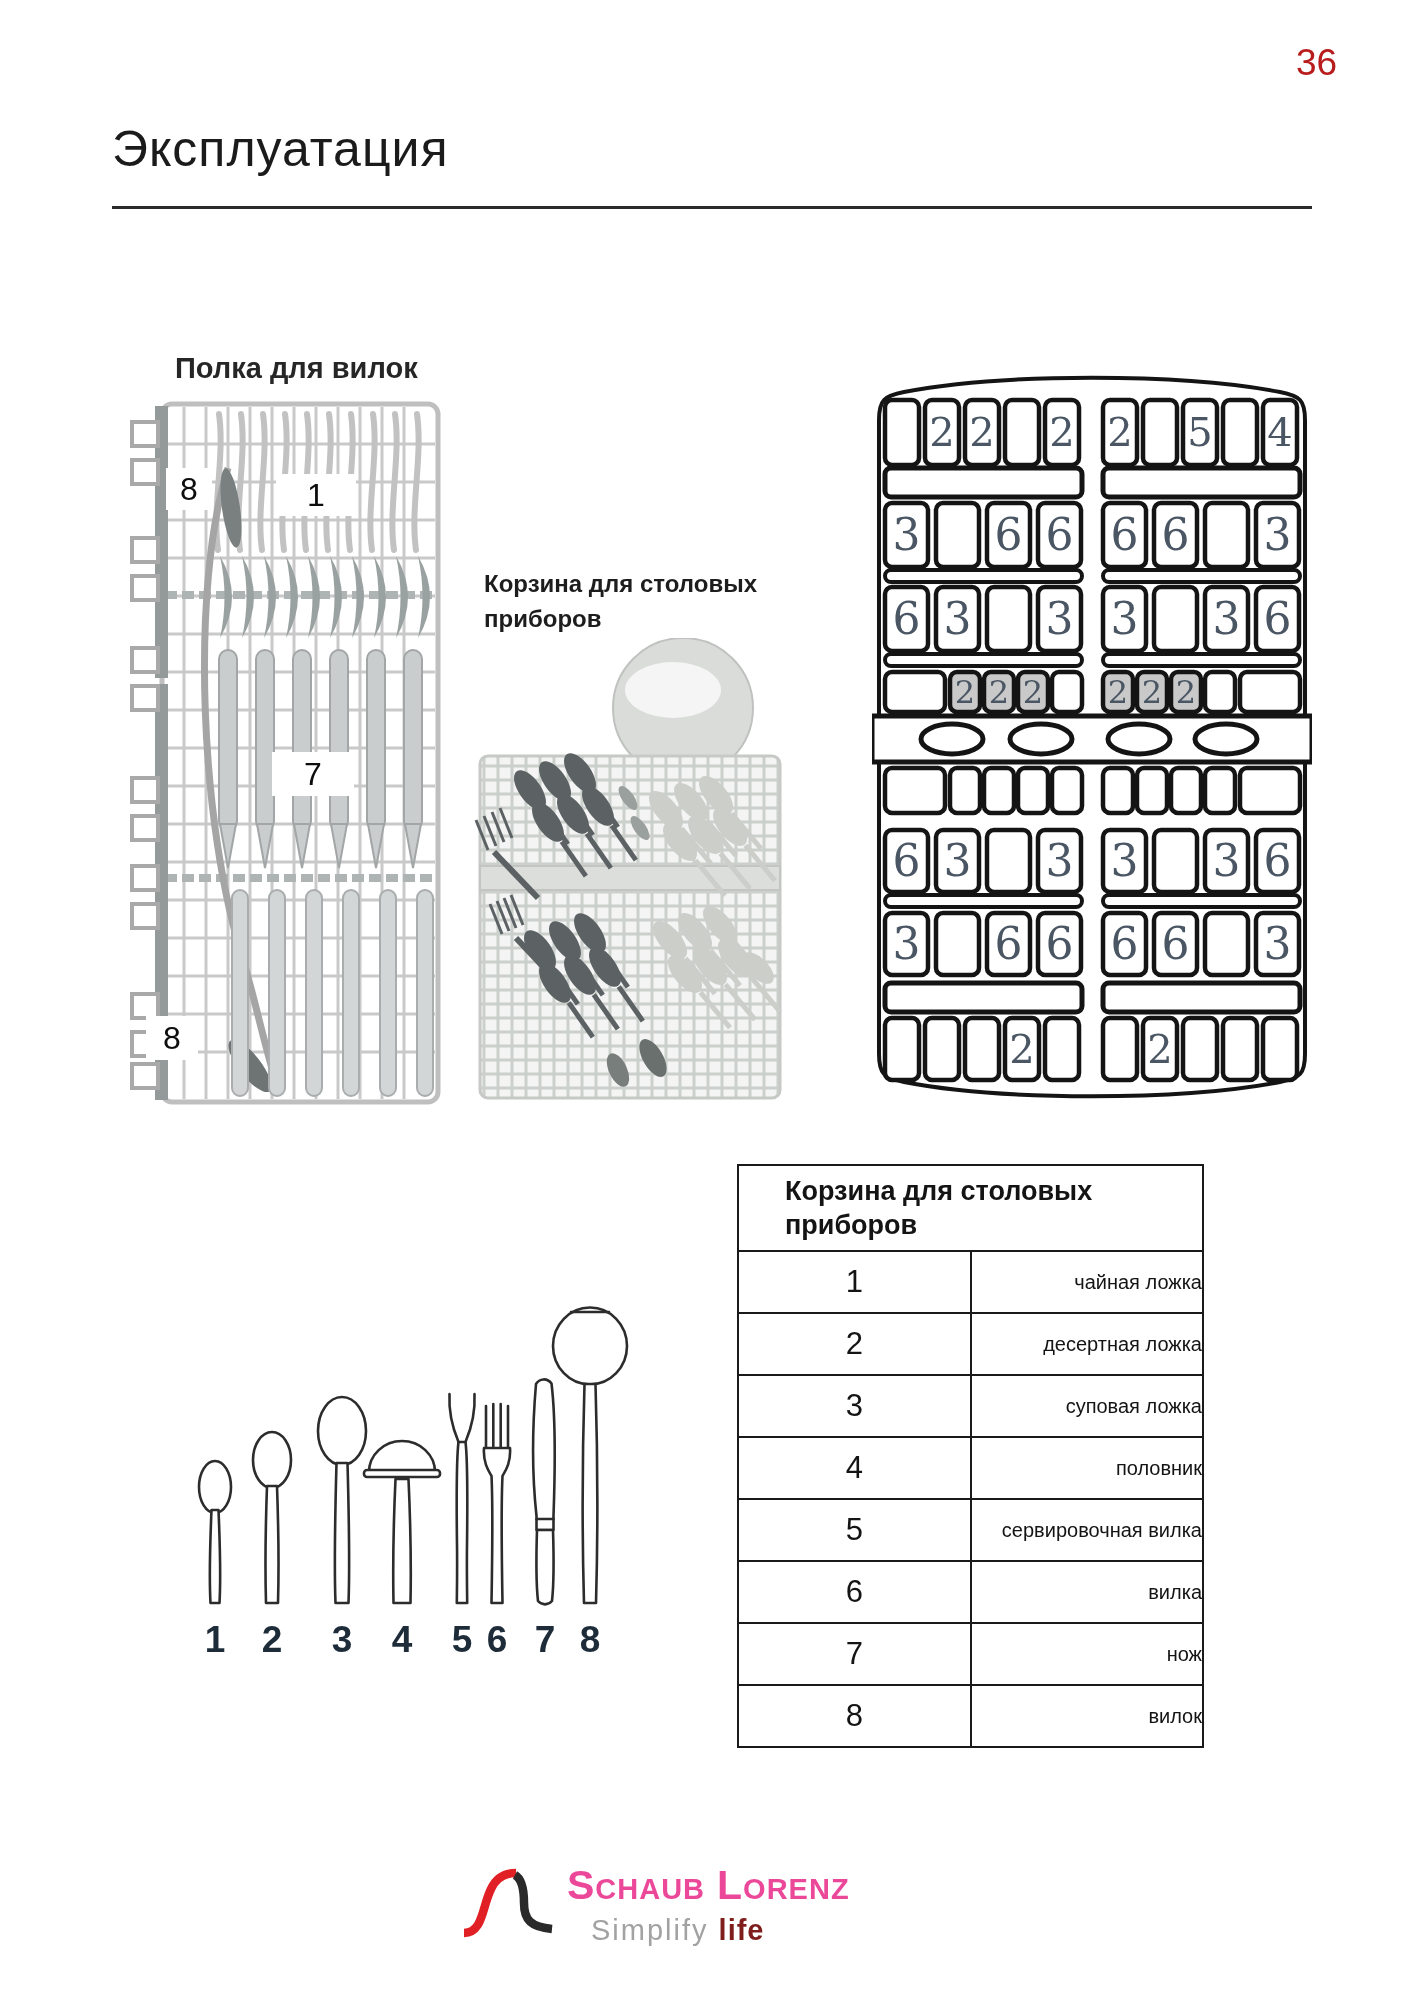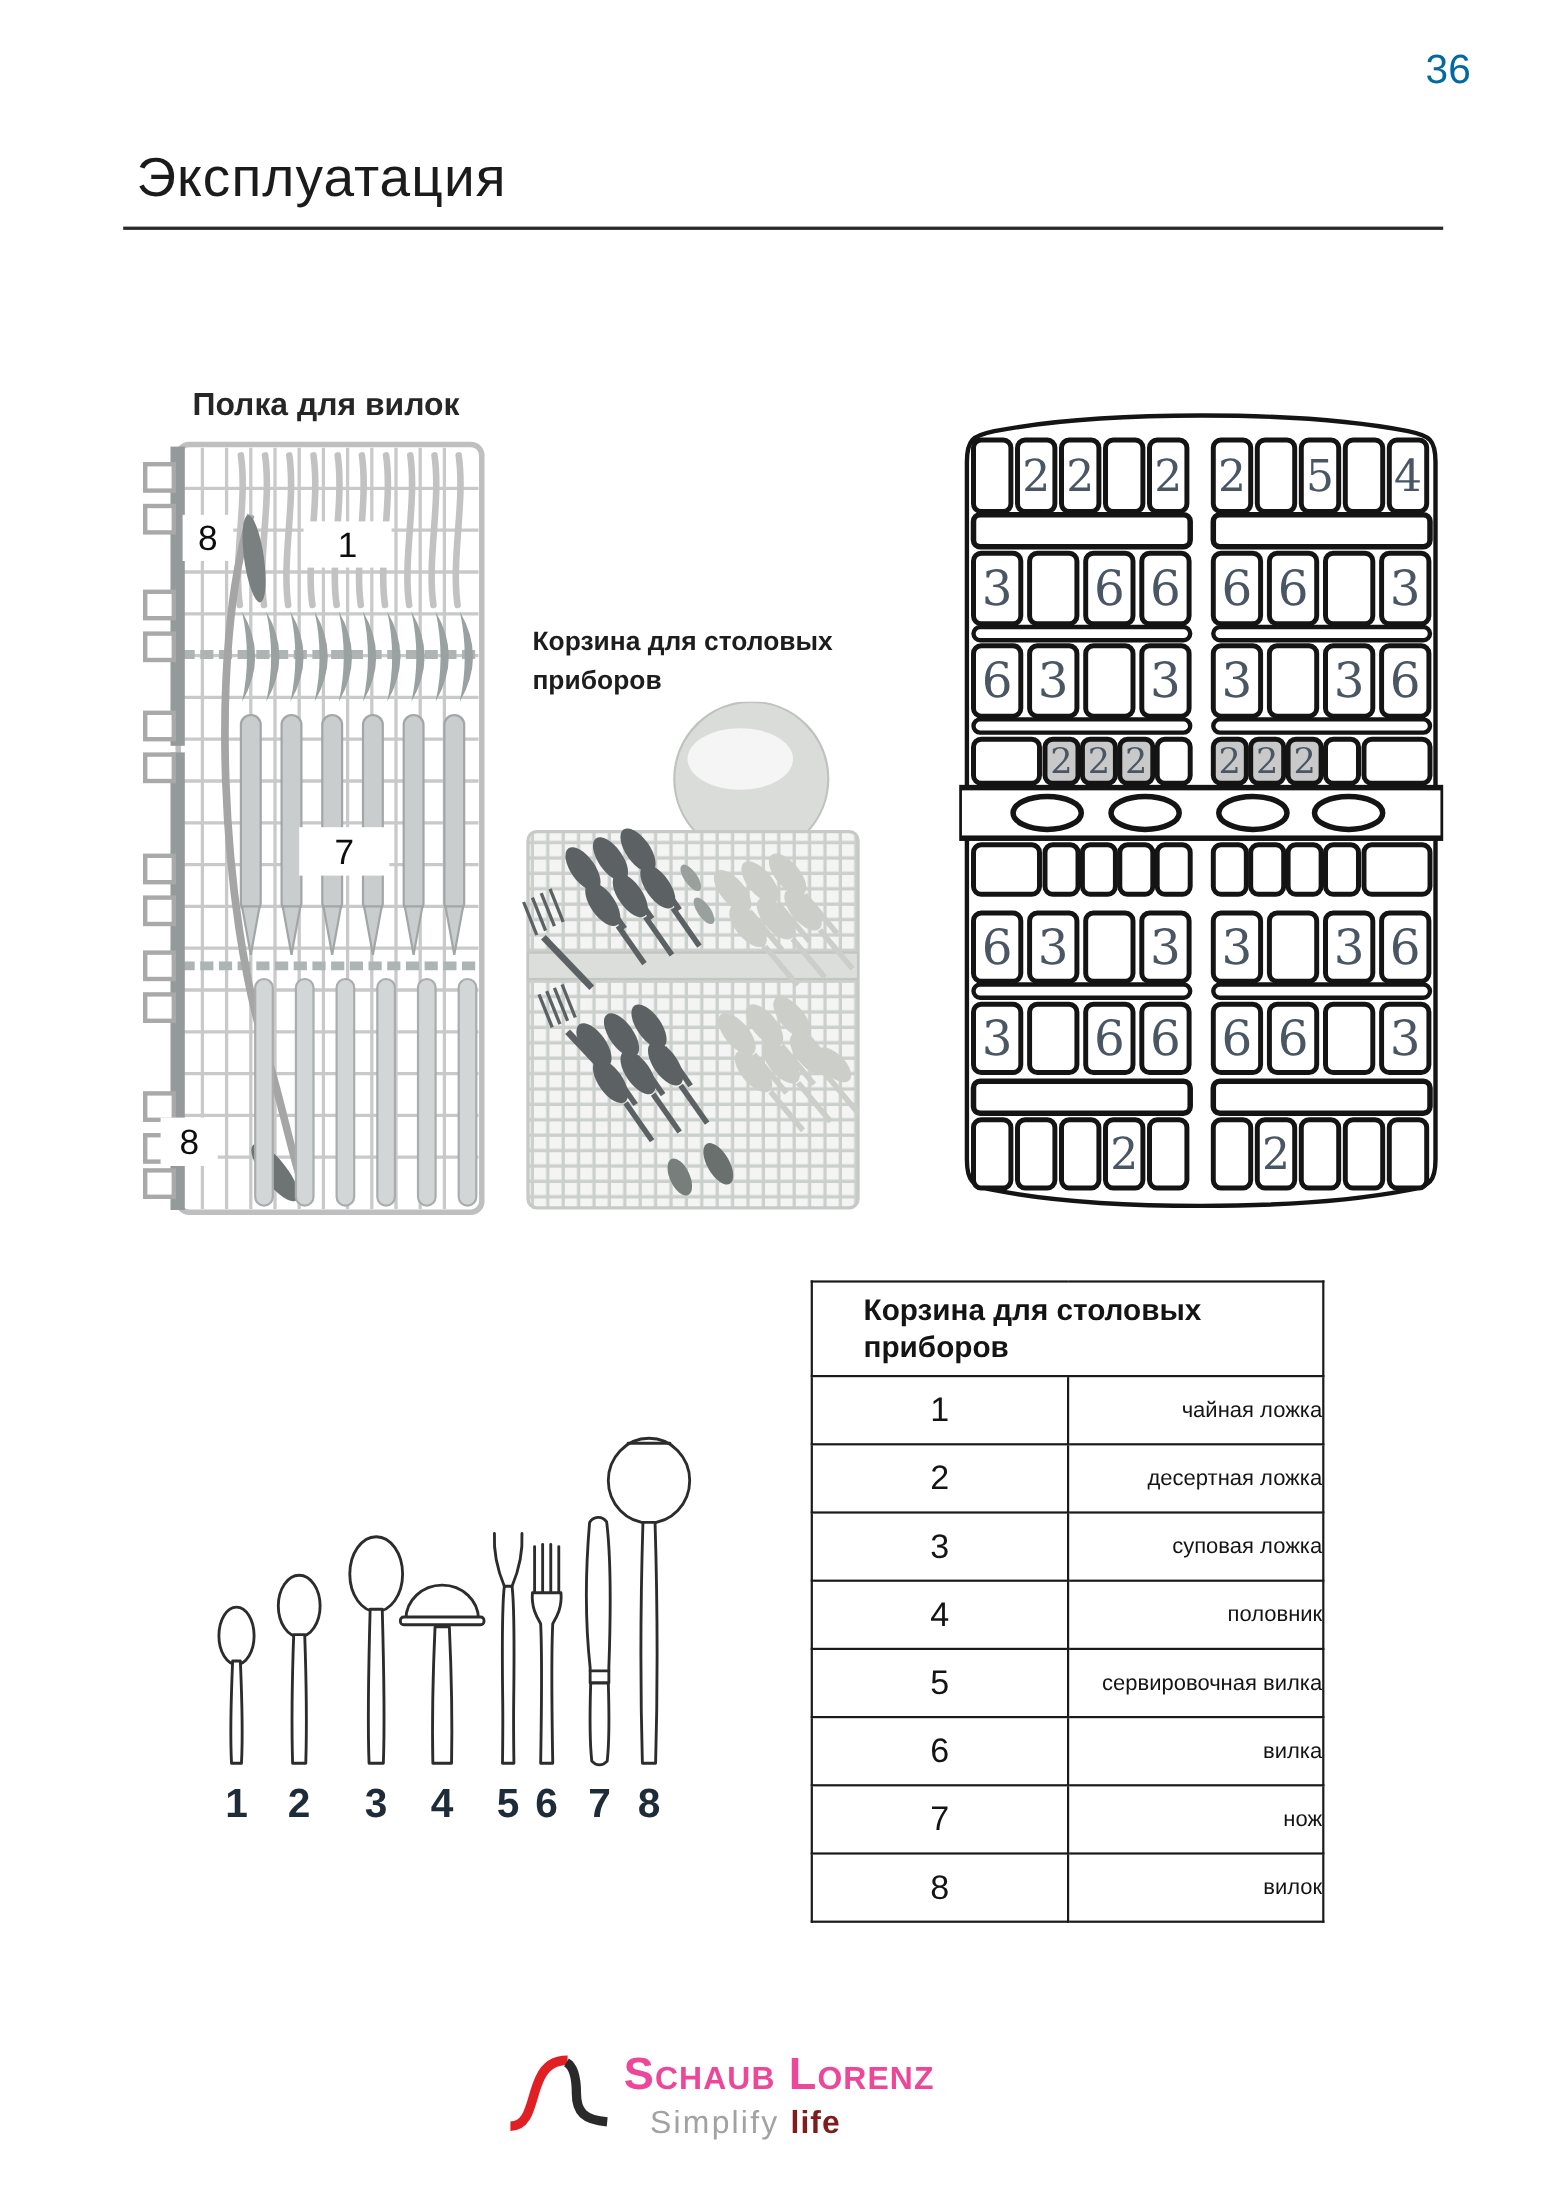--- a/index.html
+++ b/index.html
@@ -1,19 +1,19 @@
 <!DOCTYPE html>
 <html><head>
 <meta charset="utf-8">
 <style>
   html,body{margin:0;padding:0;background:#e8e8e8}
   #page{position:relative;width:1409px;height:2000px;background:#ffffff;
         font-family:"Liberation Sans",sans-serif;overflow:hidden;margin:0 auto}
-  .pageno{position:absolute;left:1296px;top:42px;font-size:37px;color:#0369a1}
-  .title{position:absolute;left:112px;top:120px;margin:12px;font-size:50px;font-weight:400;
+  .pageno{position:absolute;left:1296px;top:42px;font-size:37px;color:#b91c1c}
+  .title{position:absolute;left:112px;top:120px;margin:0;font-size:50px;font-weight:400;
          letter-spacing:1px;color:#1b1b1b}
   .rule{position:absolute;left:112px;top:206px;width:1200px;height:3px;background:#2b2b2b}
   .shelf-label{position:absolute;left:175px;top:352px;font-size:29px;font-weight:bold;color:#262626}
   .basket-label{position:absolute;left:484px;top:566px;font-size:24px;font-weight:bold;
                 color:#1d1d1d;line-height:35px}
   svg.abs{position:absolute}
   #shelf-svg{left:128px;top:398px}
   #photo-svg{left:468px;top:638px}
   #map-svg{left:872px;top:370px}
   #legend-svg{left:165px;top:1300px}

